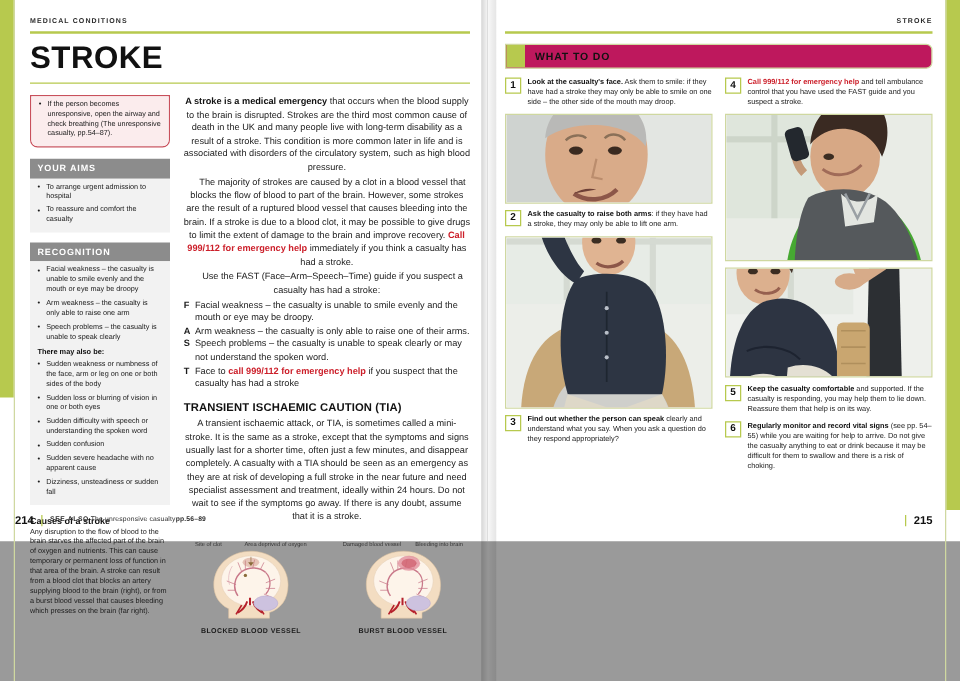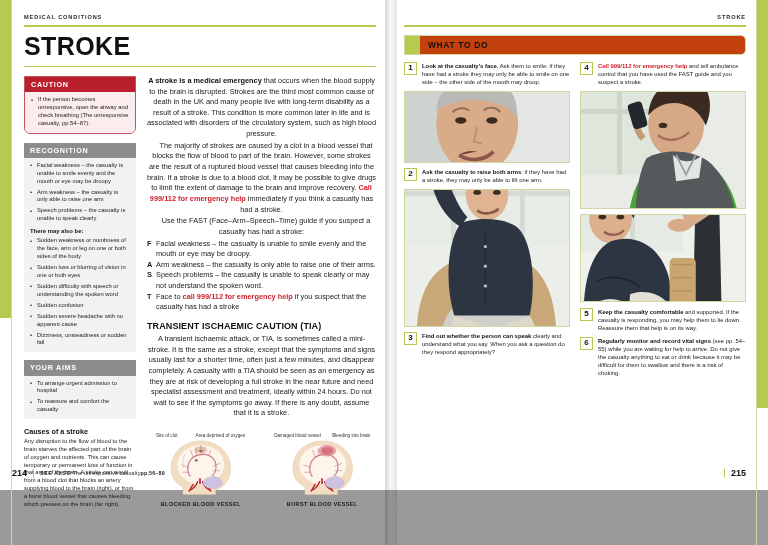--- a/index.html
+++ b/index.html
@@ -5,21 +5,21 @@
   * { box-sizing: border-box; margin: 0; padding: 0; }
   body {
     width: 768px; height: 545px;
     font-family: "Liberation Sans", sans-serif;
     background: #9a9a9a;
     overflow: hidden;
   }
   .spread { display: flex; width: 768px; height: 545px; position: relative; }
 
   
-  .page { position: relative; background: #ffffff; height: 490px; }
+  .page { position: relative; background: #ffffff; height: 433px; }
   .page-left  { width: 390px; padding: 14px 14px 0 24px; }
   .page-right { width: 378px; padding: 14px 22px 0 14px; }
   .gutter-shadow {
     position: absolute; left: 385px; top: 0; width: 12px; height: 545px;
     background: linear-gradient(to right, rgba(0,0,0,0.16), rgba(0,0,0,0.03) 45%, rgba(0,0,0,0.10));
     z-index: 8; pointer-events: none;
   }
   
   .edge-tab-left {
     position: absolute; left: 0; top: 0; width: 11px; height: 318px;
@@ -151,21 +151,21 @@
   .see-also .sa-pages { font-weight: bold; }
   .footer-right {
     position: absolute; right: 22px; bottom: 12px;
     display: flex; align-items: center; gap: 6px; margin-top: 48px;
   }
 
   
   .wtd-bar {
     display: flex; align-items: stretch; margin-top: 8px;
     border: 0.8px solid #cfd8a0; border-radius: 0 5px 5px 0;
-    background: #c2410c; overflow: hidden;
+    background: #be185d; overflow: hidden;
   }
   .wtd-chip { width: 15px; background: #b7c94e; flex: none; }
   .wtd-label {
     font-size: 8.4px; font-weight: bold; letter-spacing: 0.7px;
     color: #111; padding: 4px 0 4px 8px;
   }
 
   .wtd-cols { display: flex; gap: 10px; margin-top: 7px; }
   .wtd-col { flex: 1; min-width: 0; }
 
@@ -205,54 +205,53 @@
     <div class="title-block">
       <h1 class="title">STROKE</h1>
       <div class="rule-green-thin"></div>
     </div>
 
     <div class="cols">
 
       <div class="col-side">
 
         <div class="caution-box">
-          <div class="caution-head">CAUTION</div>
           <div class="caution-body">
             <ul class="bul">
               <li>If the person becomes unresponsive, open the airway and check breathing (The unresponsive casualty, pp.54–87).</li>
+            </ul>
+          </div>
+        </div>
+
+        <div class="grey-box">
+          <div class="grey-head">YOUR AIMS</div>
+          <div class="grey-body">
+            <ul class="bul">
+              <li>To arrange urgent admission to hospital</li>
+              <li>To reassure and comfort the casualty</li>
             </ul>
           </div>
         </div>
 
         <div class="grey-box">
           <div class="grey-head">RECOGNITION</div>
           <div class="grey-body">
             <ul class="bul">
               <li>Facial weakness – the casualty is unable to smile evenly and the mouth or eye may be droopy</li>
               <li>Arm weakness – the casualty is only able to raise one arm</li>
               <li>Speech problems – the casualty is unable to speak clearly</li>
             </ul>
             <div class="sub-lead">There may also be:</div>
             <ul class="bul">
               <li>Sudden weakness or numbness of the face, arm or leg on one or both sides of the body</li>
               <li>Sudden loss or blurring of vision in one or both eyes</li>
               <li>Sudden difficulty with speech or understanding the spoken word</li>
               <li>Sudden confusion</li>
               <li>Sudden severe headache with no apparent cause</li>
               <li>Dizziness, unsteadiness or sudden fall</li>
-            </ul>
-          </div>
-        </div>
-
-        <div class="grey-box">
-          <div class="grey-head">YOUR AIMS</div>
-          <div class="grey-body">
-            <ul class="bul">
-              <li>To arrange urgent admission to hospital</li>
-              <li>To reassure and comfort the casualty</li>
             </ul>
           </div>
         </div>
 
         <div>
           <div class="causes-h">Causes of a stroke</div>
           <div class="causes-p">Any disruption to the flow of blood to the brain starves the affected part of the brain of oxygen and nutrients. This can cause temporary or permanent loss of function in that area of the brain. A stroke can result from a blood clot that blocks an artery supplying blood to the brain (right), or from a burst blood vessel that causes bleeding which presses on the brain (far right).</div>
         </div>
 
       </div>

